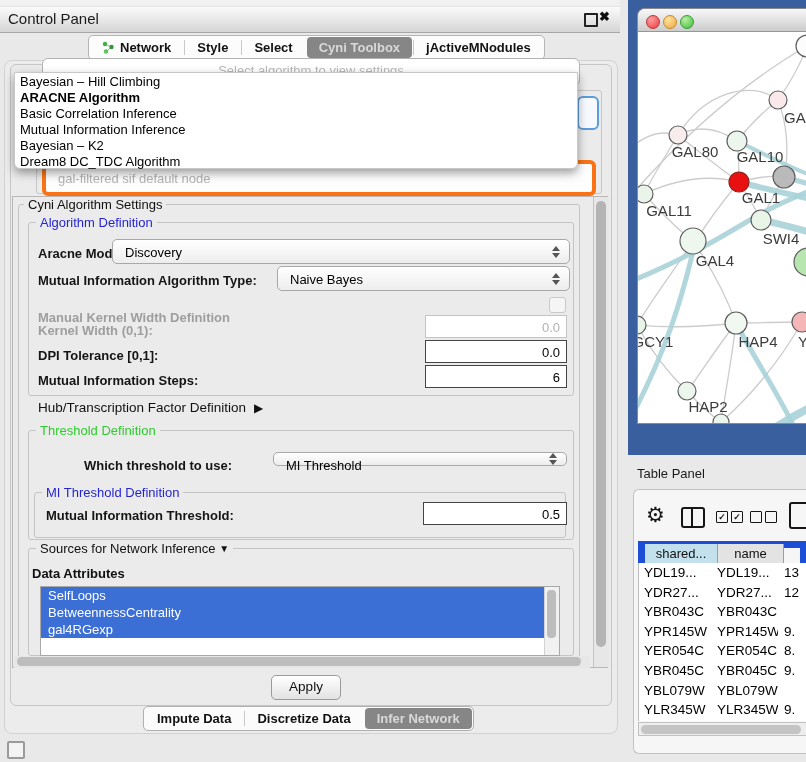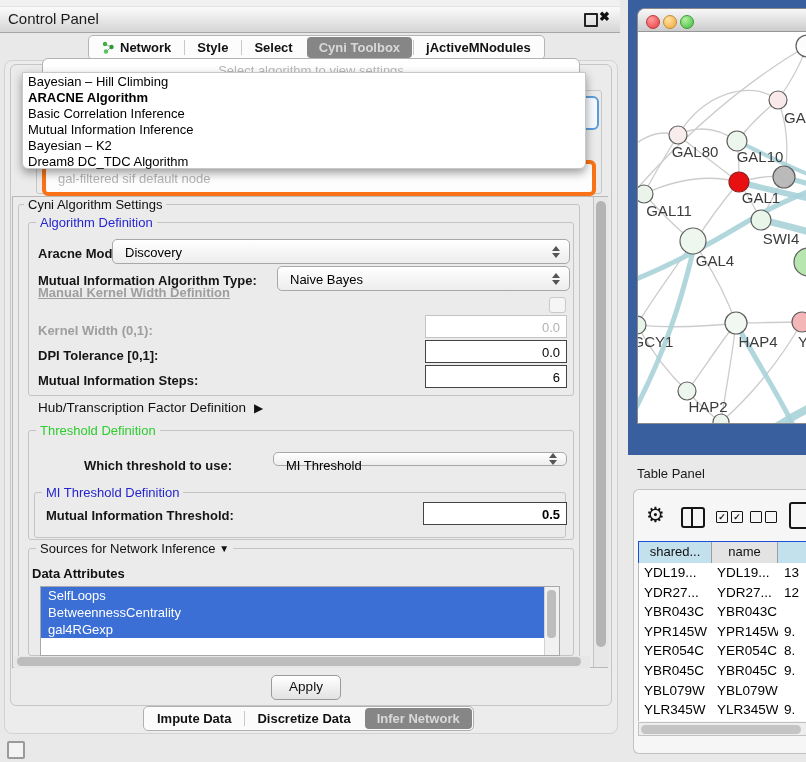--- a/index.html
+++ b/index.html
@@ -26,21 +26,21 @@
   .outer-box{left:4px;top:60px;width:612px;height:672px;background:#ececec;border:1px solid #d2d2d2;border-radius:8px;}
   .inner-box{left:10px;top:64px;width:600px;height:640px;background:#ebebeb;border:1px solid #c6c6c6;border-radius:6px;}
 
   
   .algo-combo{left:42px;top:58px;width:536px;height:26px;background:#fff;border:1px solid #b3b3b3;border-radius:6px;z-index:10;}
   .algo-combo .ph{display:block;text-align:center;padding-top:4px;font-size:13px;color:#b9b9b9;}
   .inference-border{left:36px;top:90px;width:564px;height:102px;border:1px solid #c6c6c6;border-radius:3px;z-index:1;}
   .blue-frag{left:577px;top:96px;width:18px;height:30px;border:2px solid #5b9dd9;border-radius:6px;background:#f6faff;z-index:4;}
   .hidden-combo{left:42px;top:160px;width:546px;height:28px;border:4px solid #f97316;border-radius:6px;background:#fdfdfd;z-index:3;}
   .hidden-combo span{display:block;padding:7px 0 0 12px;font-size:13px;color:#b2b2b2;}
-  .popup{left:22px;top:72px;width:564px;height:97px;background:#fff;border:1px solid #c8c8c8;
+  .popup{left:14px;top:72px;width:564px;height:97px;background:#fff;border:1px solid #c8c8c8;
          border-radius:0 0 6px 6px;box-shadow:0 4px 10px rgba(0,0,0,.38);z-index:50;padding-top:1px;box-sizing:border-box;}
   .popup-item{height:16px;line-height:16px;padding-left:5px;font-size:13px;color:#000;white-space:nowrap;}
 
   
   .scrollpane{left:12px;top:196px;width:596px;height:472px;background:#ebebeb;border:1px solid #b8b8b8;box-sizing:border-box;}
   .vscroll{left:593px;top:197px;width:15px;height:470px;background:#e7e7e7;border-left:1px solid #c4c4c4;}
   .vscroll .thumb{position:absolute;left:2px;top:4px;width:10px;height:446px;background:#b4b4b4;border-radius:5px;}
   .hscroll{left:14px;top:656px;width:576px;height:12px;background:#e7e7e7;}
   .hscroll .thumb{position:absolute;left:3px;top:1px;width:564px;height:9px;background:#bdbdbd;border-radius:4.5px;}
 
@@ -101,21 +101,21 @@
   .tp-panel{left:633px;top:489px;width:173px;height:265px;background:#f6f6f6;border:1px solid #c2c2c2;
             border-radius:6px 0 0 6px;border-right:none;box-sizing:border-box;overflow:hidden;}
   .gear{position:absolute;left:12px;top:14px;font-size:21px;color:#151515;line-height:1;}
   .split-ico{position:absolute;left:47px;top:17px;width:20px;height:17px;border:2px solid #151515;border-radius:3px;}
   .split-ico::after{content:"";position:absolute;left:8px;top:0;width:2px;height:100%;background:#151515;}
   .cbp{position:absolute;display:flex;gap:3px;}
   .cbp .bx{width:10px;height:10px;border:1.5px solid #151515;border-radius:1px;font-size:9px;font-weight:bold;
            line-height:10px;text-align:center;color:#151515;}
   .doc-ico{position:absolute;left:155px;top:12px;width:26px;height:23px;border:2px solid #151515;border-radius:3px;background:#f6f6f6;}
 
-  .tbl-head{position:absolute;left:4px;top:51px;height:30px;display:flex;border:1px solid #1d4ed8;box-sizing:border-box;width:169px;}
+  .tbl-head{position:absolute;left:4px;top:51px;height:30px;display:flex;border:7px solid #1d4ed8;box-sizing:border-box;width:169px;align-items:flex-end;}
   .th{font-size:13px;color:#111;text-align:center;line-height:20px;border-right:1px solid #9f9f9f;box-sizing:border-box;overflow:hidden;white-space:nowrap;}
   .th.c1{width:73px;background:#c3e0ed;}
   .th.c2{width:66px;background:#e3e3e3;}
   .th.c3{flex:1;background:#c3e0ed;border-right:none;}
   .tbl-rows{position:absolute;left:4px;top:73px;width:169px;height:158px;background:#fff;overflow:hidden;
             border-left:1px solid #bbb;box-sizing:border-box;}
   .trow{display:flex;height:19.6px;line-height:19.6px;font-size:13.5px;color:#000;}
   .td{overflow:hidden;white-space:nowrap;box-sizing:border-box;}
   .td.c1{width:73px;padding-left:5px;}
   .td.c2{width:66px;padding-left:5px;}
@@ -199,21 +199,21 @@
 
   <div class="abs lbl" style="left:38px;top:273px;">Mutual Information Algorithm Type:</div>
   <div class="abs combo" style="left:277px;top:266px;width:293px;height:25px;">
     <span class="val">Naive Bayes</span>
     <span class="stepper">
         <span class="tri-up"></span>
         <span class="tri-dn"></span>
       </span>
   </div>
 
-  <div class="abs lbl dis" style="left:38px;top:285px;text-decoration:underline;">Manual Kernel Width Definition</div>
+  <div class="abs lbl dis" style="left:38px;top:310px;">Manual Kernel Width Definition</div>
   <div class="abs checkbox" style="left:549px;top:297px;"></div>
 
   <div class="abs lbl dis" style="left:38px;top:323px;">Kernel Width (0,1):</div>
   <div class="abs tfield dis" style="left:425px;top:315px;width:142px;height:23px;">0.0</div>
 
   <div class="abs lbl" style="left:38px;top:348px;">DPI Tolerance [0,1]:</div>
   <div class="abs tfield en" style="left:425px;top:340px;width:142px;height:23px;">0.0</div>
 
   <div class="abs lbl" style="left:38px;top:373px;">Mutual Information Steps:</div>
   <div class="abs tfield en" style="left:425px;top:365px;width:142px;height:23px;">6</div>
@@ -230,21 +230,21 @@
     <span class="val">MI Threshold</span>
     <span class="stepper">
         <span class="tri-up"></span>
         <span class="tri-dn"></span>
       </span>
   </div>
 
   <div class="abs group g-mithr"></div>
   <div class="abs gtitle t-mithr">MI Threshold Definition</div>
   <div class="abs lbl" style="left:46px;top:508px;">Mutual Information Threshold:</div>
-  <div class="abs tfield en" style="left:423px;top:502px;width:144px;height:23px;font-weight:bold;">0.5</div>
+  <div class="abs tfield en" style="left:423px;top:502px;width:144px;height:23px;">0.5</div>
 
   <div class="abs group g-src"></div>
   <div class="abs gtitle t-src"><span>Sources for Network Inference</span> <span class="dn">▼</span></div>
   <div class="abs attr-lbl">Data Attributes</div>
   <div class="abs listbox" id="attr-list">
     <div class="list-vscroll">
         <div class="thumb"></div>
       </div>
   <div class="attr-item">SelfLoops</div>
       <div class="attr-item">BetweennessCentrality</div>

